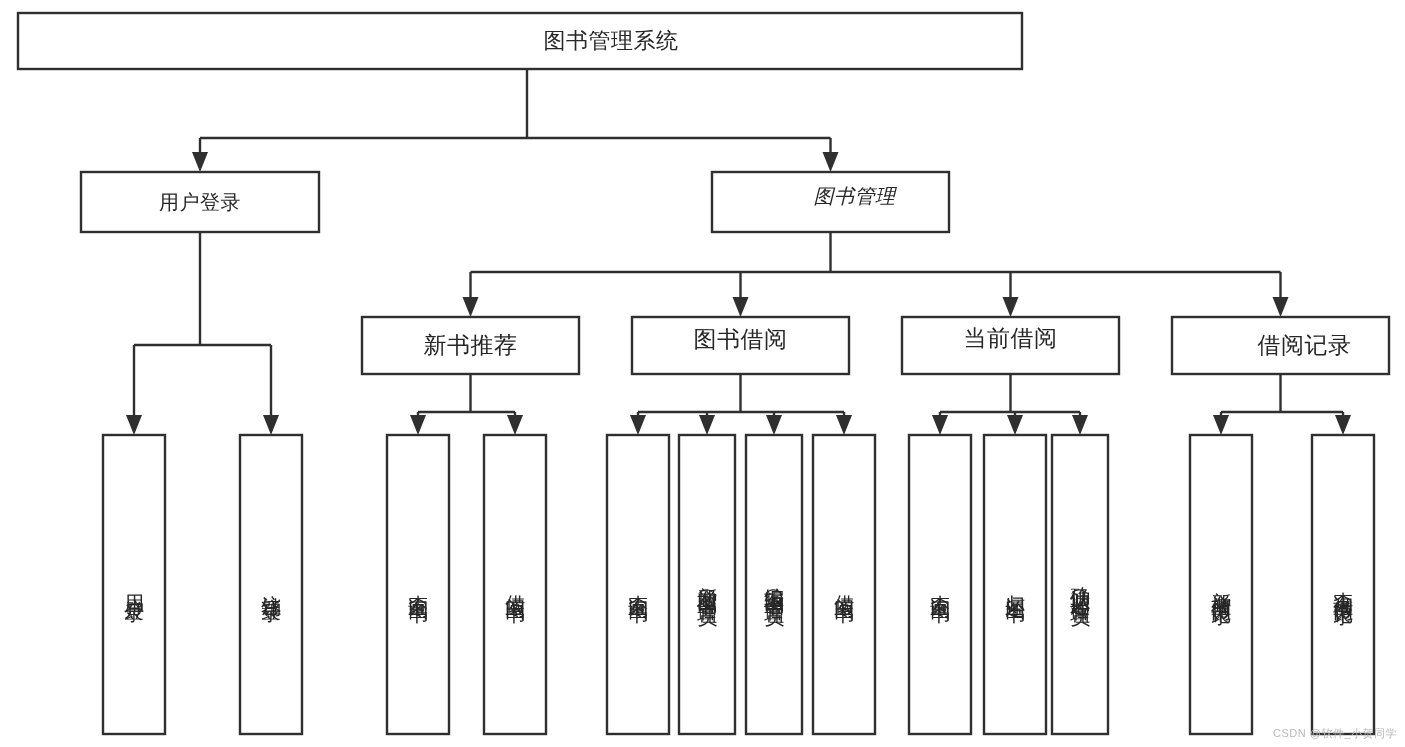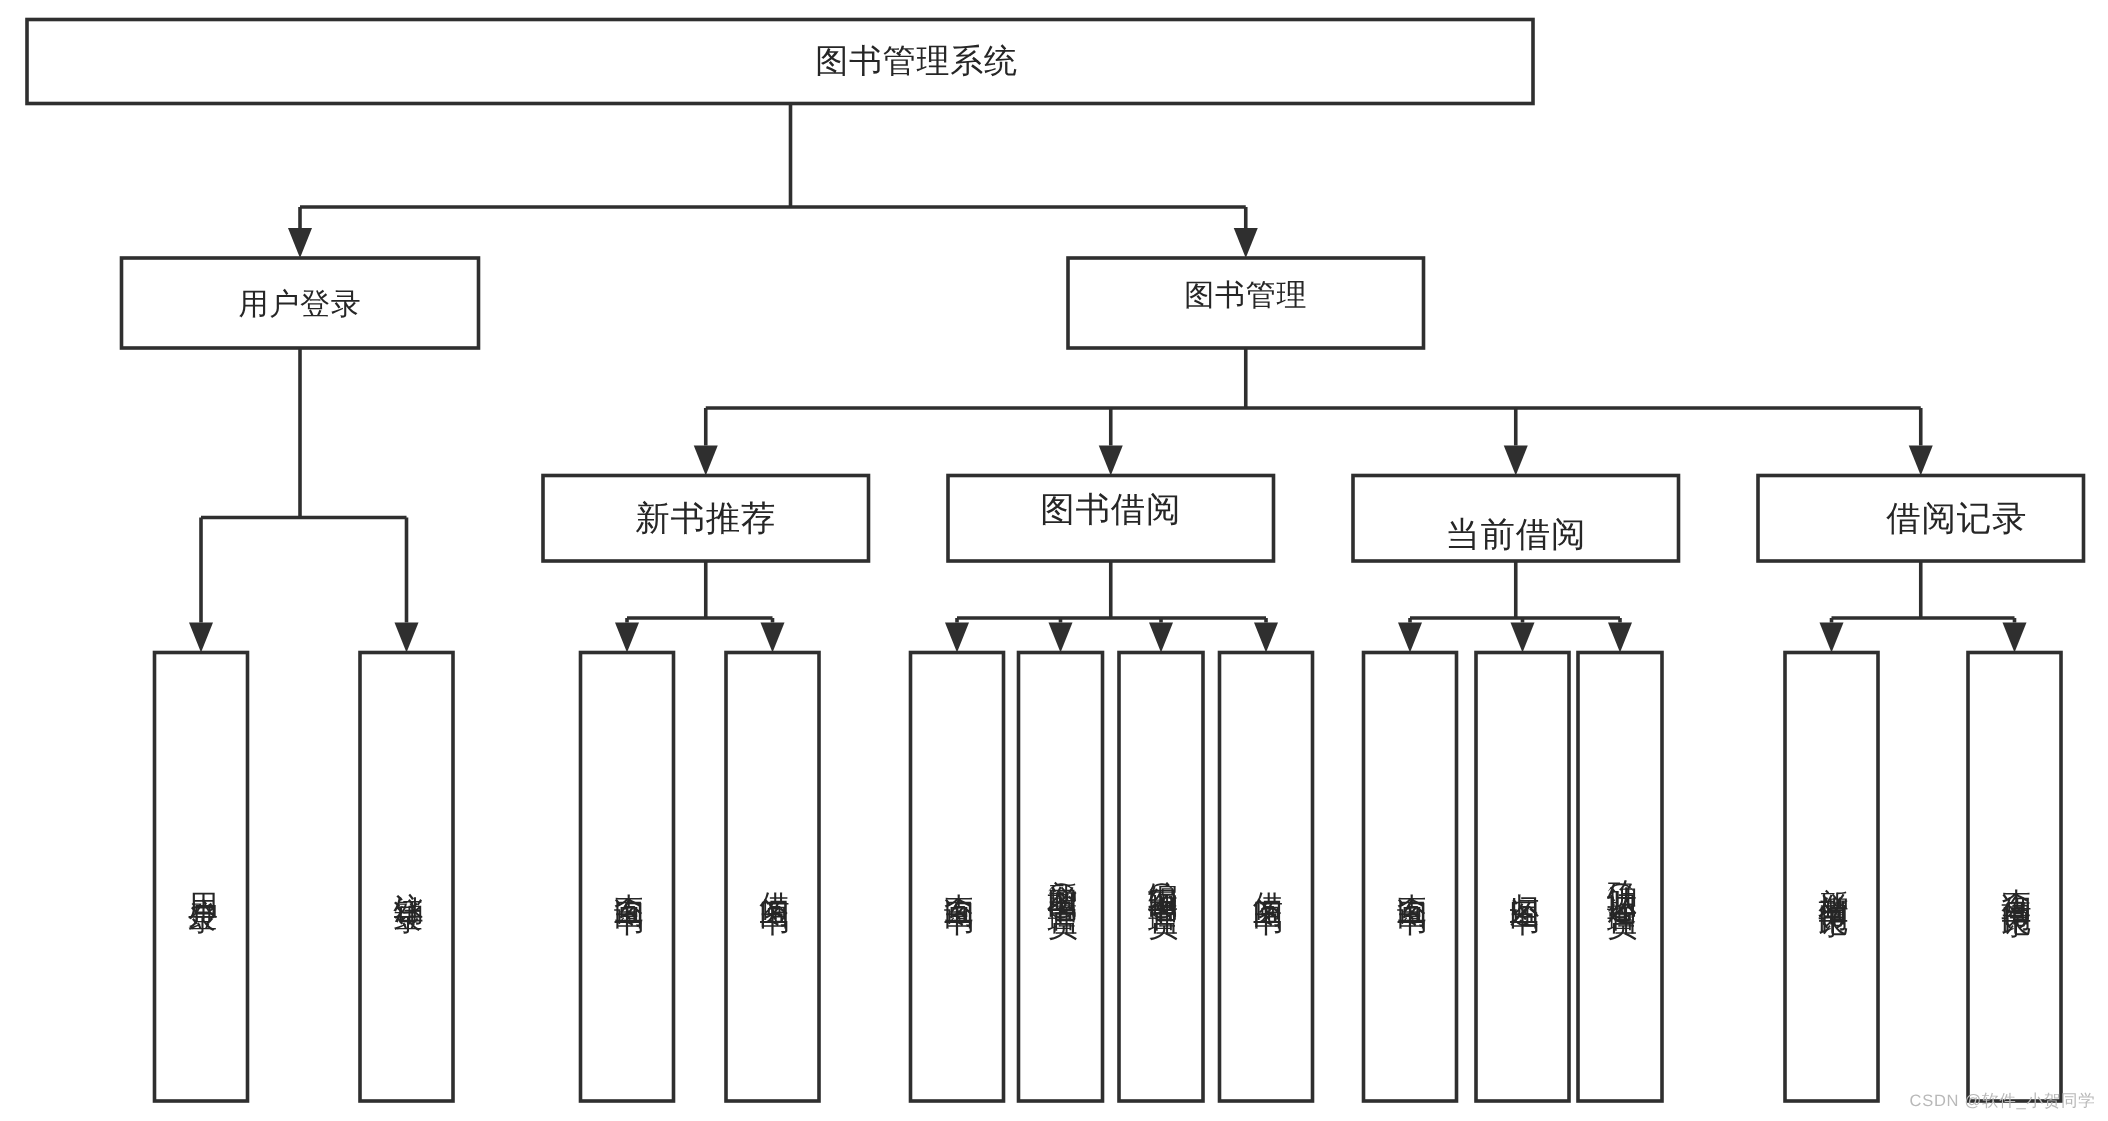--- a/index.html
+++ b/index.html
@@ -156,24 +156,24 @@
         <rect x="984" y="435" width="62" height="299" class="box-rect"></rect>
         <rect x="1052" y="435" width="56" height="299" class="box-rect"></rect>
         <rect x="1190" y="435" width="62" height="299" class="box-rect"></rect>
         <rect x="1312" y="435" width="62" height="299" class="box-rect"></rect>
       </g>
   </svg>
 
   <div id="labels">
       <div class="box-label lvl0-label" style="left: 18px; top: 13px; width: 1186px; height: 56px;">图书管理系统</div>
       <div class="box-label lvl1-label" style="left: 81px; top: 172px; width: 238px; height: 60px;">用户登录</div>
-      <div class="box-label lvl1-label" style="left: 712px; top: 172px; width: 237px; height: 48px;">图书管理</div>
+      <div class="box-label lvl1-label" style="left: 736px; top: 172px; width: 237px; height: 48px; font-style: italic;">图书管理</div>
       <div class="box-label lvl2-label" style="left: 362px; top: 317px; width: 217px; height: 57px;">新书推荐</div>
       <div class="box-label lvl2-label" style="left: 632px; top: 317px; width: 217px; height: 44px;">图书借阅</div>
-      <div class="box-label lvl2-label" style="left: 902px; top: 320px; width: 217px; height: 72px;">当前借阅</div>
+      <div class="box-label lvl2-label" style="left: 902px; top: 302px; width: 217px; height: 72px;">当前借阅</div>
       <div class="box-label lvl2-label" style="left: 1172px; top: 317px; width: 217px; height: 57px; padding-left: 48px;">借阅记录</div>
       <div class="box-label leaf-label" style="left: 103px; top: 435px; width: 62px; height: 299px;">用户登录</div>
       <div class="box-label leaf-label" style="left: 240px; top: 435px; width: 62px; height: 299px;">注销登录</div>
       <div class="box-label leaf-label" style="left: 387px; top: 435px; width: 62px; height: 299px;">查询图书</div>
       <div class="box-label leaf-label" style="left: 484px; top: 435px; width: 62px; height: 299px;">借阅图书</div>
       <div class="box-label leaf-label" style="left: 607px; top: 435px; width: 62px; height: 299px;">查询图书</div>
       <div class="box-label leaf-label" style="left: 679px; top: 435px; width: 56px; height: 299px;">新增图书（管理员）</div>
       <div class="box-label leaf-label" style="left: 746px; top: 435px; width: 56px; height: 299px;">编辑图书（管理员）</div>
       <div class="box-label leaf-label" style="left: 813px; top: 435px; width: 62px; height: 299px;">借阅图书</div>
       <div class="box-label leaf-label" style="left: 909px; top: 435px; width: 62px; height: 299px;">查询图书</div>

